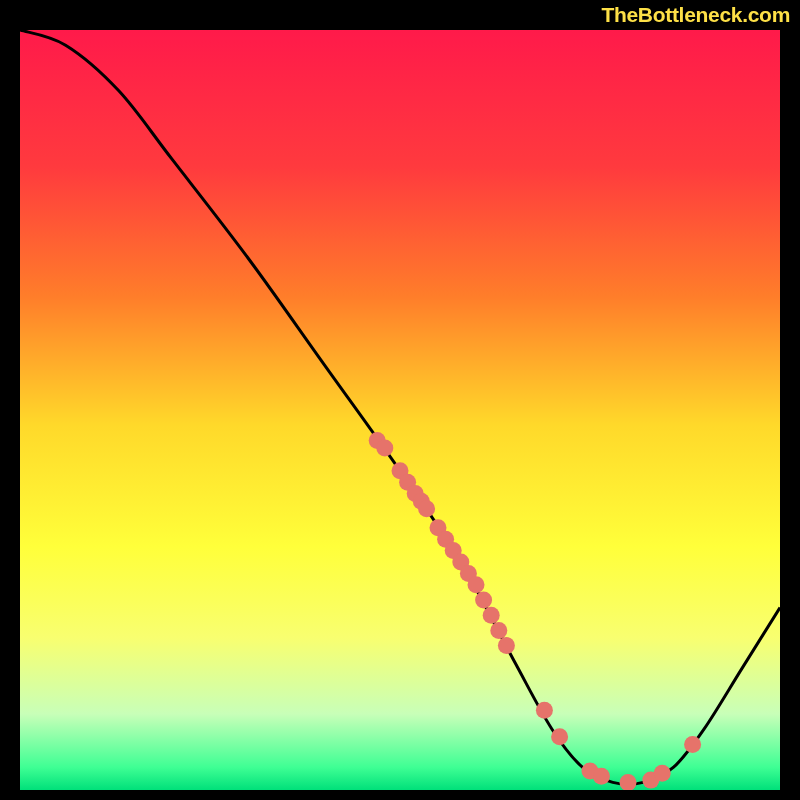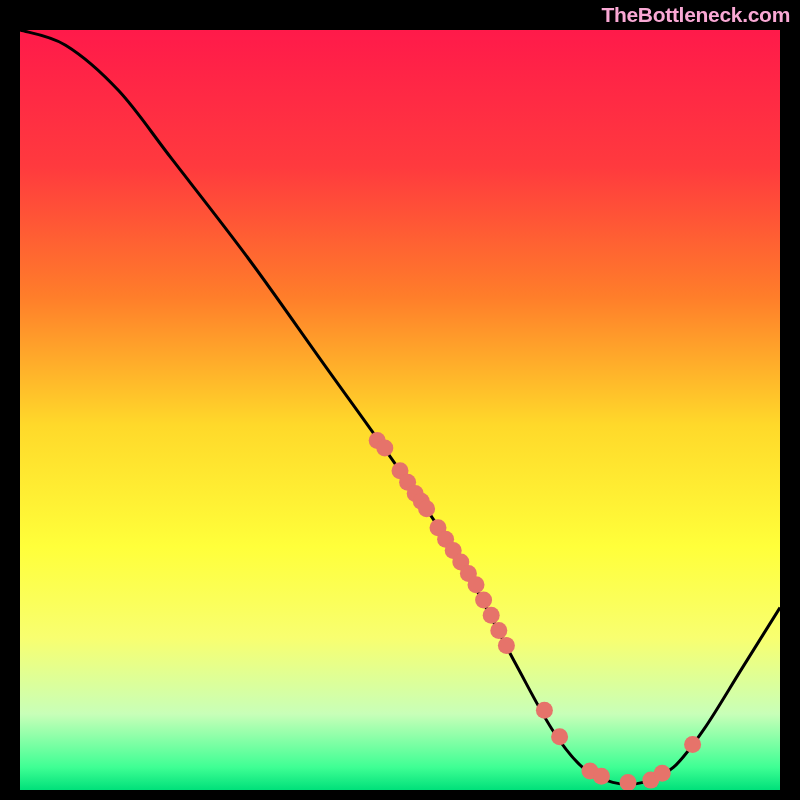--- a/index.html
+++ b/index.html
@@ -8,21 +8,21 @@
     width: 800px;
     height: 800px;
     background: #000;
     font-family: Arial, Helvetica, sans-serif;
     overflow: hidden;
   }
   .watermark {
     position: absolute;
     top: 3px;
     right: 10px;
-    color: #f9a8d4;
+    color: #fde047;
     font-size: 21px;
     font-weight: bold;
     letter-spacing: -0.3px;
     z-index: 10;
   }
   .plot-area {
     position: absolute;
     left: 20px;
     top: 30px;
     width: 760px;

